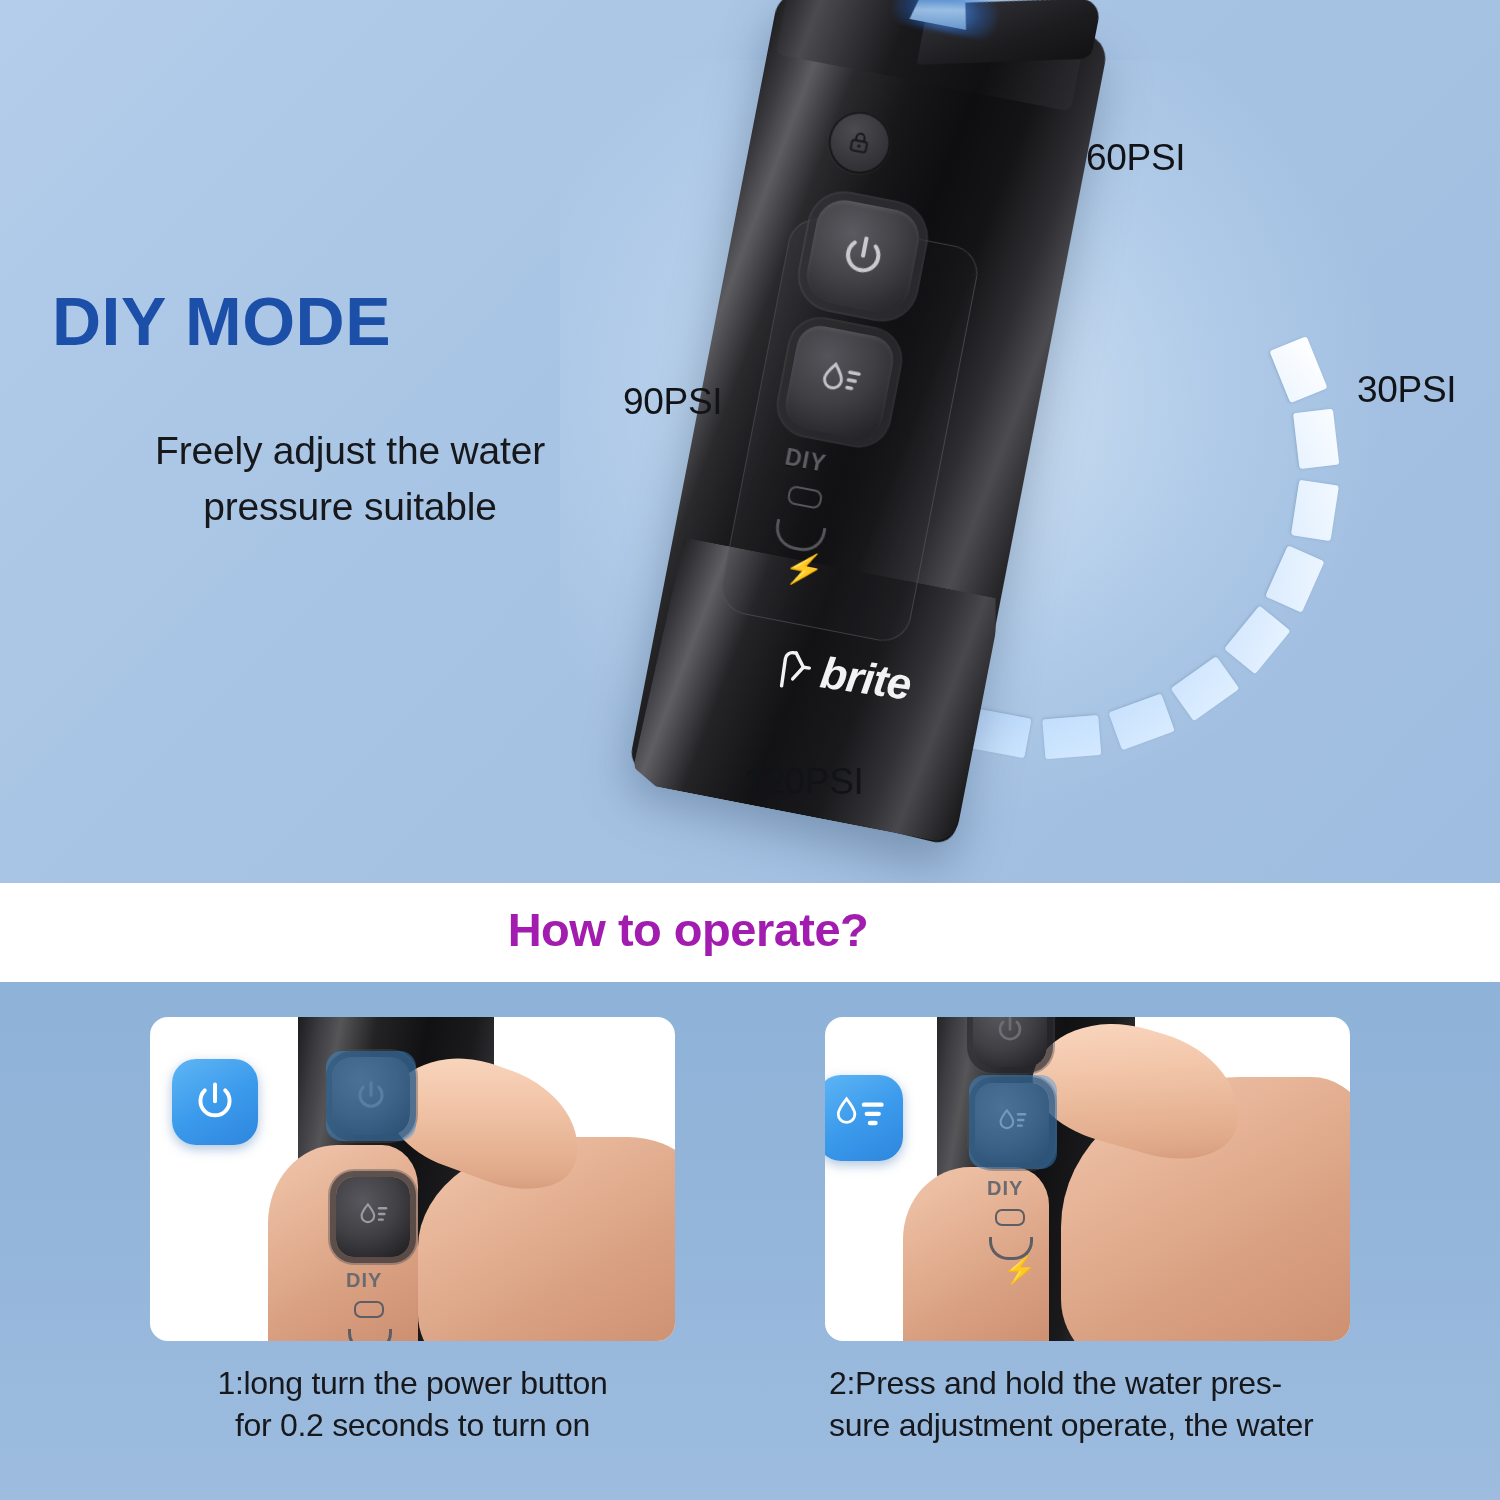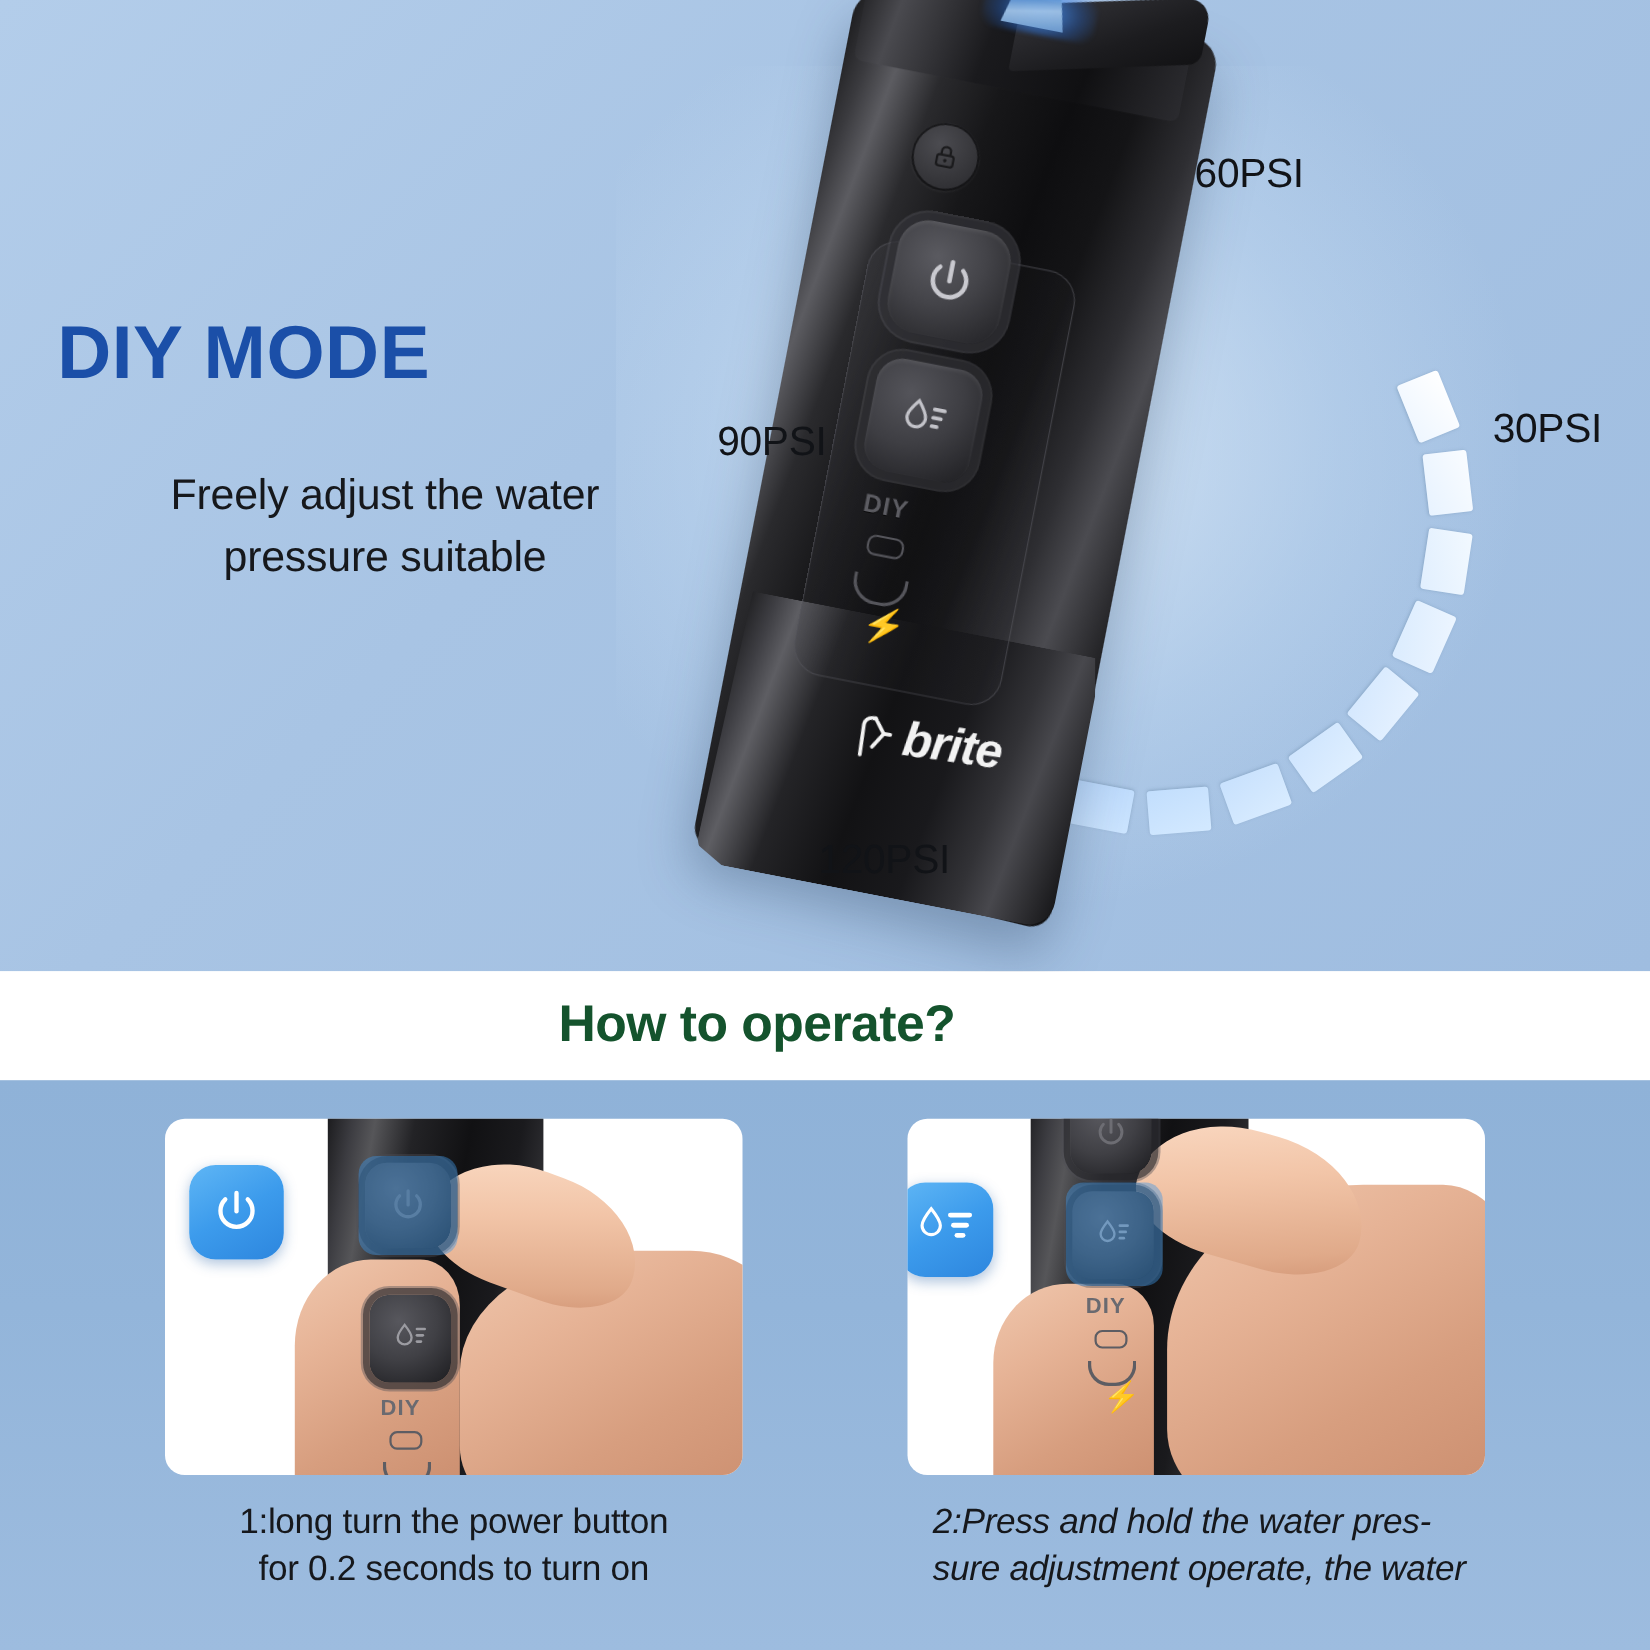--- a/index.html
+++ b/index.html
@@ -68,21 +68,21 @@
 
   .psi-label {
     position: absolute;
     font-size: 37px;
     color: #111317;
     white-space: nowrap;
     letter-spacing: -0.3px;
   }
   .psi-30  { left: 1357px; top: 369px; }
   .psi-60  { left: 1086px; top: 137px; }
-  .psi-90  { left: 623px;  top: 381px; margin-left: 29px; }
+  .psi-90  { left: 623px;  top: 381px; }
   .psi-120 { left: 744px;  top: 761px; }
 
   
   .device {
     position: absolute;
     left: 718px; top: -40px;
     width: 420px; height: 900px;
     transform: rotate(11deg);
     transform-origin: 50% 40%;
   }
@@ -241,21 +241,21 @@
     width: 1500px; height: 99px;
     background: #ffffff;
   }
   .band-title {
     position: absolute;
     left: 0; top: 902px;
     width: 1376px;
     text-align: center;
     font-size: 47px;
     font-weight: bold;
-    color: #14532d;
+    color: #a21caf;
     letter-spacing: -0.5px;
   }
 
   
   .bottom {
     position: absolute;
     left: 0; top: 982px;
     width: 1500px; height: 518px;
     background: linear-gradient(180deg, #8fb2d8 0%, #93b5da 40%, #9dbcdf 100%);
   }
@@ -344,23 +344,22 @@
     font-size: 32px;
     color: #16181c;
     line-height: 1.30;
     letter-spacing: -0.3px;
   }
   .cap-left {
     left: 150px; top: 1363px; width: 525px;
     text-align: center;
   }
   .cap-right {
-    left: 848px; top: 1363px; width: 570px;
+    left: 829px; top: 1363px; width: 570px;
     text-align: left;
-    font-style: italic;
   }
   .cap-line { display: block; white-space: nowrap; }
 </style>
 </head>
 <body>
 
 <div class="hero">
   <div class="hero-glow"></div>
 
   <div class="hero-title">DIY MODE</div>

